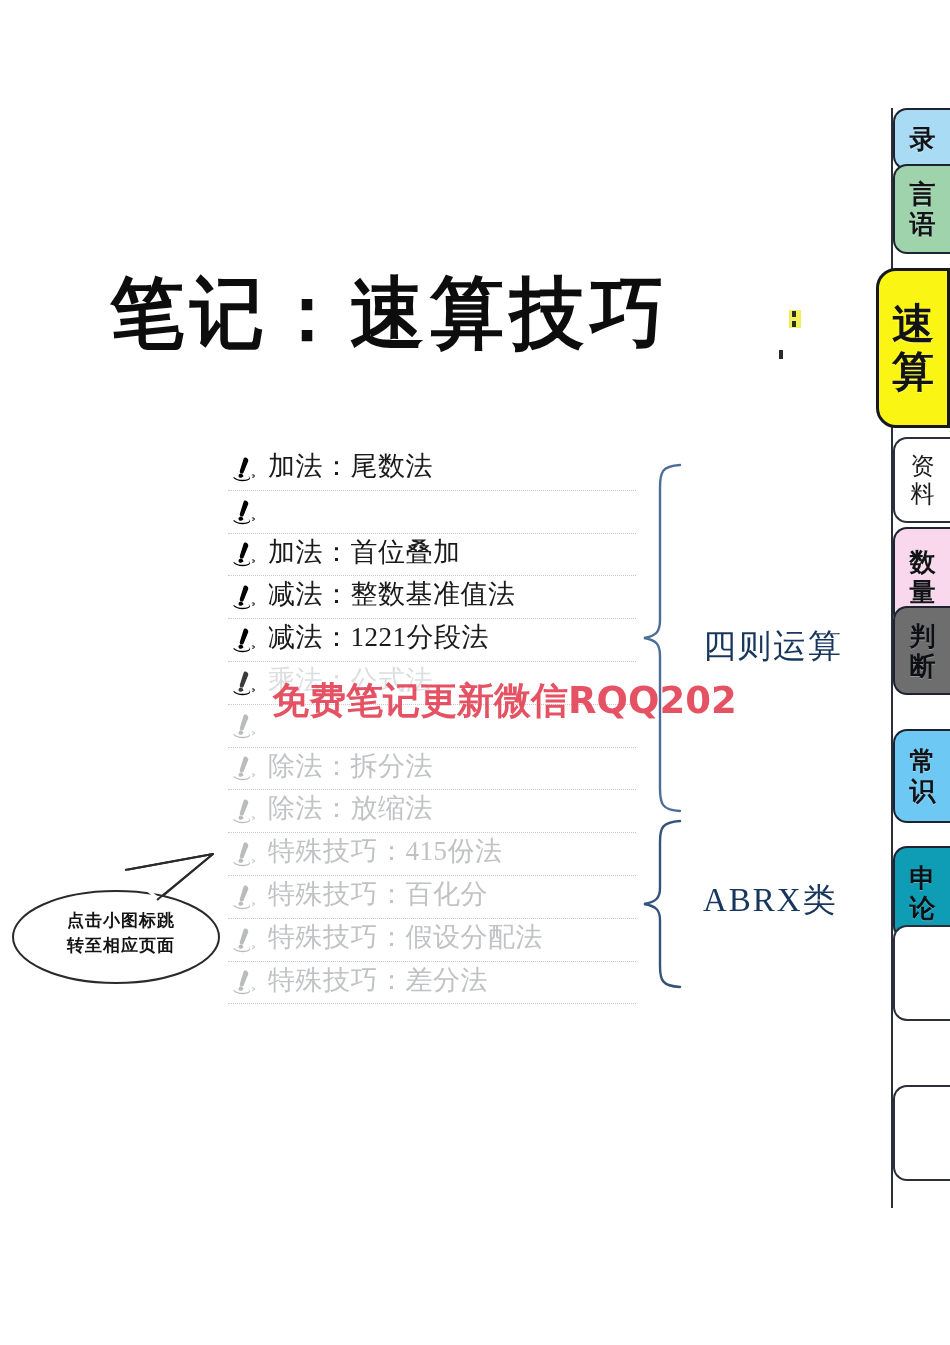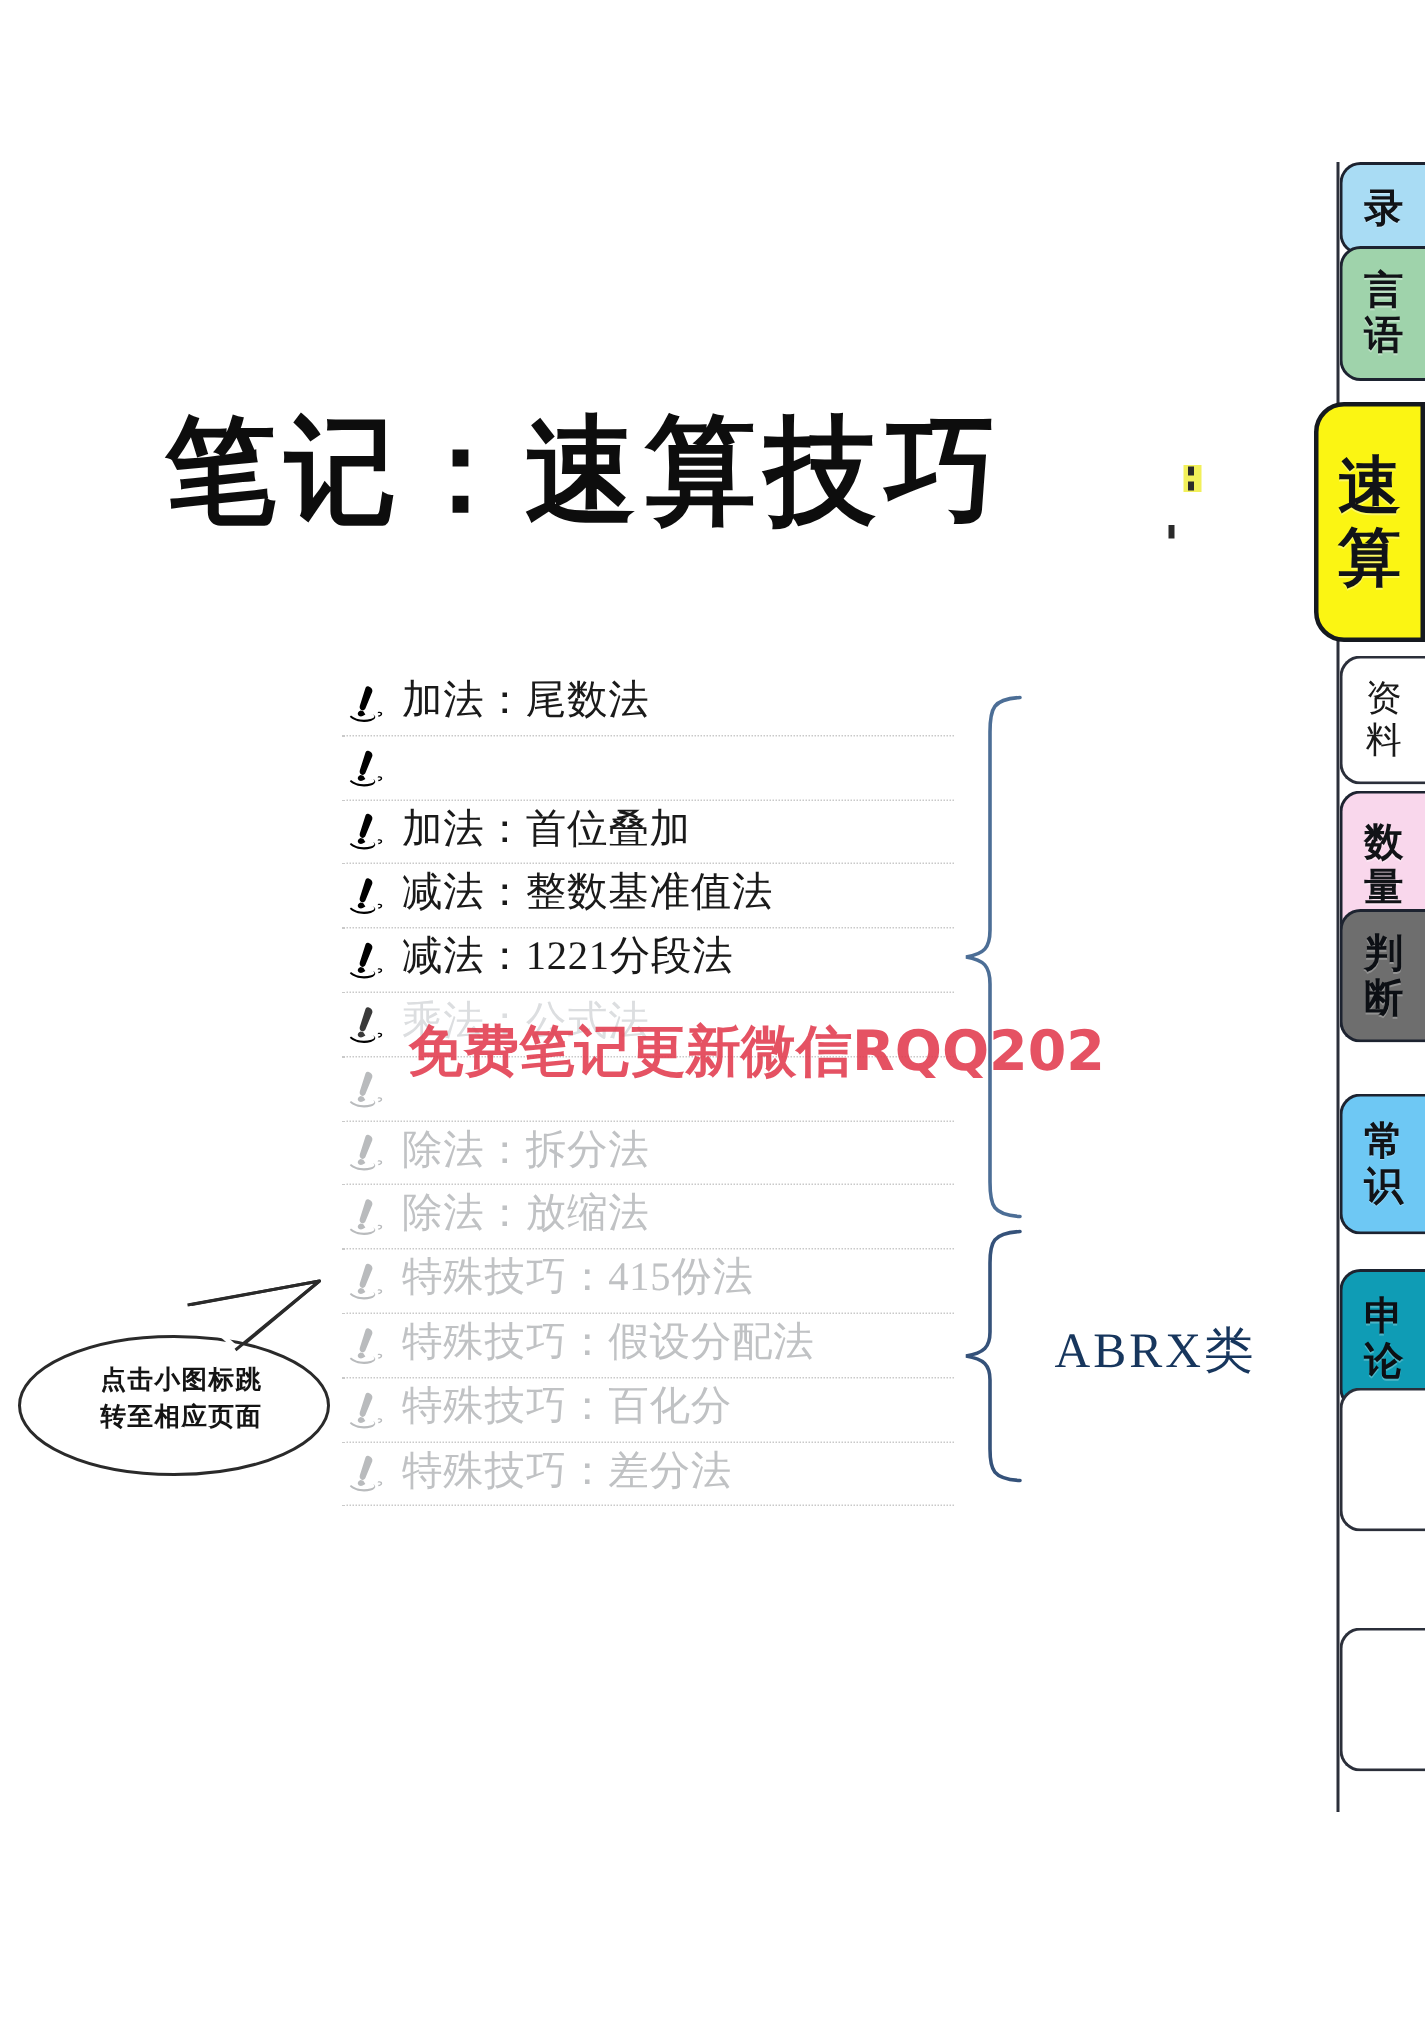--- a/index.html
+++ b/index.html
@@ -282,32 +282,32 @@
       </div>
       <div class="row dim">
         <span class="pen">
           <svg width="30" height="26" viewBox="0 0 30 26">
             <path class="ink" d="M15.5 1.5 C17.6 2.2 18.6 3.4 18.2 5.2 L13.6 16.4 C13.1 17.6 11.6 18.0 10.6 17.2 C9.7 16.5 9.6 15.3 10.0 14.2 L13.6 2.8 C13.9 1.8 14.6 1.2 15.5 1.5 Z"></path>
             <path class="ink" d="M10.4 17.6 C9.0 18.2 8.2 19.2 8.6 20.4 C9.0 21.6 10.6 22.0 11.8 21.4 L13.6 20.3 L12.2 18.1 Z"></path>
             <path class="ink2" d="M4.0 21.0 C7.0 23.8 12.5 24.6 17.5 23.2 C19.0 22.8 19.8 22.0 19.5 21.2 C19.2 20.5 18.2 20.4 17.3 20.8 C18.6 20.2 19.8 20.6 20.1 21.6 C20.5 22.8 19.3 24.0 17.3 24.6 C12.0 26.2 6.2 24.8 3.2 21.8 Z"></path>
             <path class="ink2" d="M22.0 18.6 C23.6 18.2 24.8 18.8 24.8 19.9 C24.8 21.0 23.6 21.8 22.2 21.8 L22.2 20.9 C23.0 20.9 23.8 20.5 23.8 20.0 C23.8 19.4 22.9 19.2 21.8 19.5 Z"></path>
           </svg>
         </span>
+        <span class="row-label">特殊技巧：百化分</span>
+      </div>
+      <div class="row dim">
+        <span class="pen">
+          <svg width="30" height="26" viewBox="0 0 30 26">
+            <path class="ink" d="M15.5 1.5 C17.6 2.2 18.6 3.4 18.2 5.2 L13.6 16.4 C13.1 17.6 11.6 18.0 10.6 17.2 C9.7 16.5 9.6 15.3 10.0 14.2 L13.6 2.8 C13.9 1.8 14.6 1.2 15.5 1.5 Z"></path>
+            <path class="ink" d="M10.4 17.6 C9.0 18.2 8.2 19.2 8.6 20.4 C9.0 21.6 10.6 22.0 11.8 21.4 L13.6 20.3 L12.2 18.1 Z"></path>
+            <path class="ink2" d="M4.0 21.0 C7.0 23.8 12.5 24.6 17.5 23.2 C19.0 22.8 19.8 22.0 19.5 21.2 C19.2 20.5 18.2 20.4 17.3 20.8 C18.6 20.2 19.8 20.6 20.1 21.6 C20.5 22.8 19.3 24.0 17.3 24.6 C12.0 26.2 6.2 24.8 3.2 21.8 Z"></path>
+            <path class="ink2" d="M22.0 18.6 C23.6 18.2 24.8 18.8 24.8 19.9 C24.8 21.0 23.6 21.8 22.2 21.8 L22.2 20.9 C23.0 20.9 23.8 20.5 23.8 20.0 C23.8 19.4 22.9 19.2 21.8 19.5 Z"></path>
+          </svg>
+        </span>
         <span class="row-label">特殊技巧：假设分配法</span>
-      </div>
-      <div class="row dim">
-        <span class="pen">
-          <svg width="30" height="26" viewBox="0 0 30 26">
-            <path class="ink" d="M15.5 1.5 C17.6 2.2 18.6 3.4 18.2 5.2 L13.6 16.4 C13.1 17.6 11.6 18.0 10.6 17.2 C9.7 16.5 9.6 15.3 10.0 14.2 L13.6 2.8 C13.9 1.8 14.6 1.2 15.5 1.5 Z"></path>
-            <path class="ink" d="M10.4 17.6 C9.0 18.2 8.2 19.2 8.6 20.4 C9.0 21.6 10.6 22.0 11.8 21.4 L13.6 20.3 L12.2 18.1 Z"></path>
-            <path class="ink2" d="M4.0 21.0 C7.0 23.8 12.5 24.6 17.5 23.2 C19.0 22.8 19.8 22.0 19.5 21.2 C19.2 20.5 18.2 20.4 17.3 20.8 C18.6 20.2 19.8 20.6 20.1 21.6 C20.5 22.8 19.3 24.0 17.3 24.6 C12.0 26.2 6.2 24.8 3.2 21.8 Z"></path>
-            <path class="ink2" d="M22.0 18.6 C23.6 18.2 24.8 18.8 24.8 19.9 C24.8 21.0 23.6 21.8 22.2 21.8 L22.2 20.9 C23.0 20.9 23.8 20.5 23.8 20.0 C23.8 19.4 22.9 19.2 21.8 19.5 Z"></path>
-          </svg>
-        </span>
-        <span class="row-label">特殊技巧：百化分</span>
       </div>
       <div class="row dim">
         <span class="pen">
           <svg width="30" height="26" viewBox="0 0 30 26">
             <path class="ink" d="M15.5 1.5 C17.6 2.2 18.6 3.4 18.2 5.2 L13.6 16.4 C13.1 17.6 11.6 18.0 10.6 17.2 C9.7 16.5 9.6 15.3 10.0 14.2 L13.6 2.8 C13.9 1.8 14.6 1.2 15.5 1.5 Z"></path>
             <path class="ink" d="M10.4 17.6 C9.0 18.2 8.2 19.2 8.6 20.4 C9.0 21.6 10.6 22.0 11.8 21.4 L13.6 20.3 L12.2 18.1 Z"></path>
             <path class="ink2" d="M4.0 21.0 C7.0 23.8 12.5 24.6 17.5 23.2 C19.0 22.8 19.8 22.0 19.5 21.2 C19.2 20.5 18.2 20.4 17.3 20.8 C18.6 20.2 19.8 20.6 20.1 21.6 C20.5 22.8 19.3 24.0 17.3 24.6 C12.0 26.2 6.2 24.8 3.2 21.8 Z"></path>
             <path class="ink2" d="M22.0 18.6 C23.6 18.2 24.8 18.8 24.8 19.9 C24.8 21.0 23.6 21.8 22.2 21.8 L22.2 20.9 C23.0 20.9 23.8 20.5 23.8 20.0 C23.8 19.4 22.9 19.2 21.8 19.5 Z"></path>
           </svg>
         </span>
@@ -320,20 +320,21 @@
       <path d="M40 3 C22 4 20 10 20 26 L20 158 C20 170 16 174 4 176 C16 178 20 182 20 194 L20 326 C20 342 22 348 40 349" fill="none" stroke="#4c6e96" stroke-width="2.4" stroke-linecap="round"></path>
     </svg>
   </div>
 
   <div class="brace" style="left:640px;top:818px;">
     <svg width="46" height="172" viewBox="0 0 46 172">
       <path d="M40 3 C22 4 20 10 20 24 L20 70 C20 80 16 84 4 86 C16 88 20 92 20 102 L20 148 C20 162 22 168 40 169" fill="none" stroke="#35527a" stroke-width="2.4" stroke-linecap="round"></path>
     </svg>
   </div>
 
+  <div class="group-label g1">四则运算</div>
   <div class="group-label g2">ABRX类</div>
 
   <div class="callout">
     <svg width="230" height="140" viewBox="0 0 230 140">
       <path d="M118 18 L205 2 L150 48" fill="#ffffff" stroke="#2a2a2a" stroke-width="2" stroke-linejoin="round"></path>
       <ellipse cx="108" cy="85" rx="103" ry="46" fill="#ffffff" stroke="#2a2a2a" stroke-width="2"></ellipse>
       <path d="M118 19 L150 47" fill="none" stroke="#ffffff" stroke-width="3"></path>
       <path d="M117 18 L205 2 L149 48" fill="none" stroke="#2a2a2a" stroke-width="2" stroke-linejoin="round"></path>
     </svg>
   </div>

